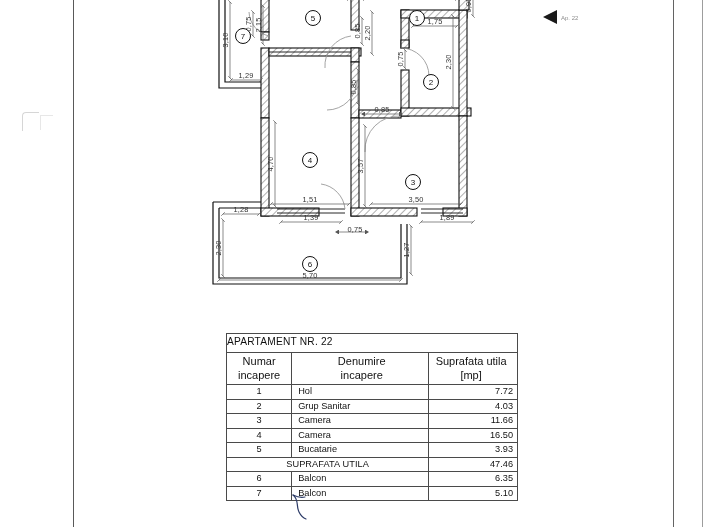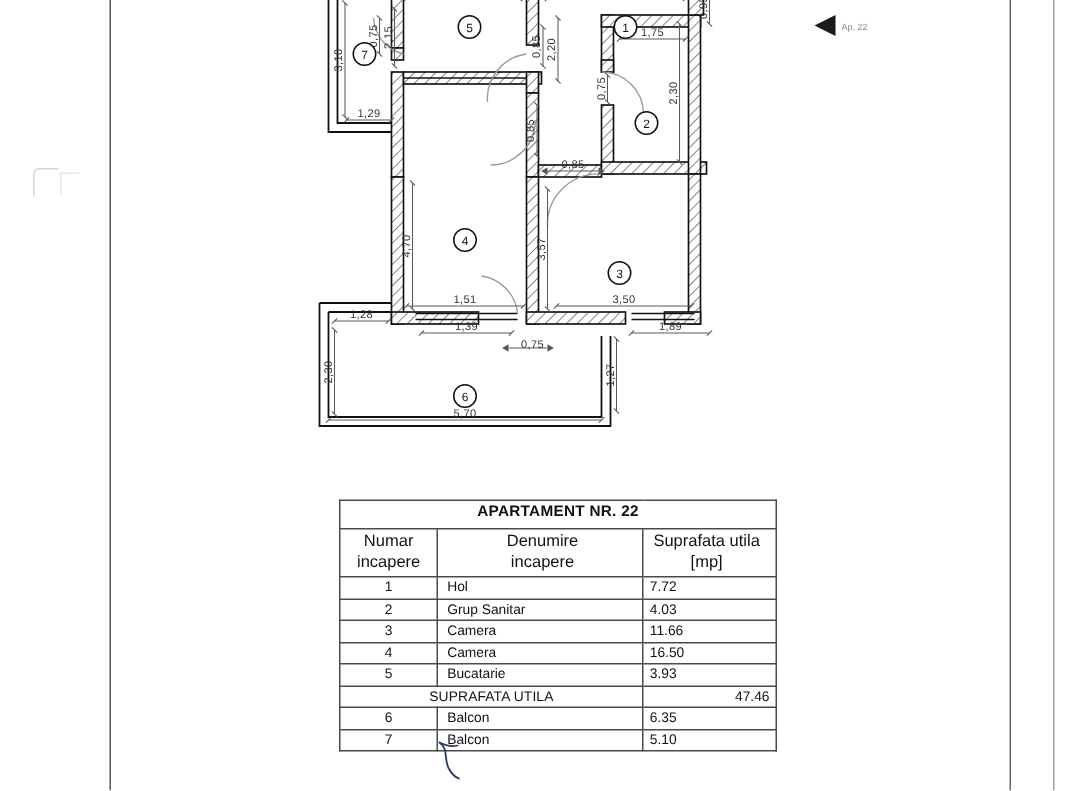--- a/index.html
+++ b/index.html
@@ -28,33 +28,33 @@
   #area-table{
     position:absolute;left:226px;top:333px;width:292px;
     border-collapse:collapse;font-size:9.2px;
     background:#fff;
   }
   #area-table td,#area-table th{
     border:1px solid #4a4a4a;padding:1px 4px;line-height:1.25;
     font-weight:normal;color:#111;
   }
   #area-table .title-cell{
-    text-align:center;font-weight:bold;font-size:10.2px;letter-spacing:.2px;
+    text-align:left;font-weight:normal;font-size:10.2px;letter-spacing:.2px;
     padding:2px 0 3px;
   }
   #area-table .hdr{text-align:center;font-size:11px;padding:2px 3px;}
   #area-table .hdr .l2{display:block;}
   .col-num{width:62px;text-align:center;}
   .col-name{width:145px;text-align:left;padding-left:6px!important;margin-top:37px;}
   .col-area{width:85px;text-align:right;padding-right:7px!important;}
   .row-total td{font-weight:bold;text-align:center;}
   .row-total .tot-val{font-weight:bold;text-align:right;}
   .row-total .tot-label{text-align:center;letter-spacing:.1px;}
   td.num{text-align:center;}
-  td.val{}
+  td.val{text-align:right;}
   .pen-mark{position:absolute;left:290px;top:494px;width:22px;height:26px;
       pointer-events:none;}
 </style>
 </head>
 <body>
 
 <div id="page">
 
   <div class="page-rule rule-left"></div>
   <div class="page-rule rule-right-a"></div>

